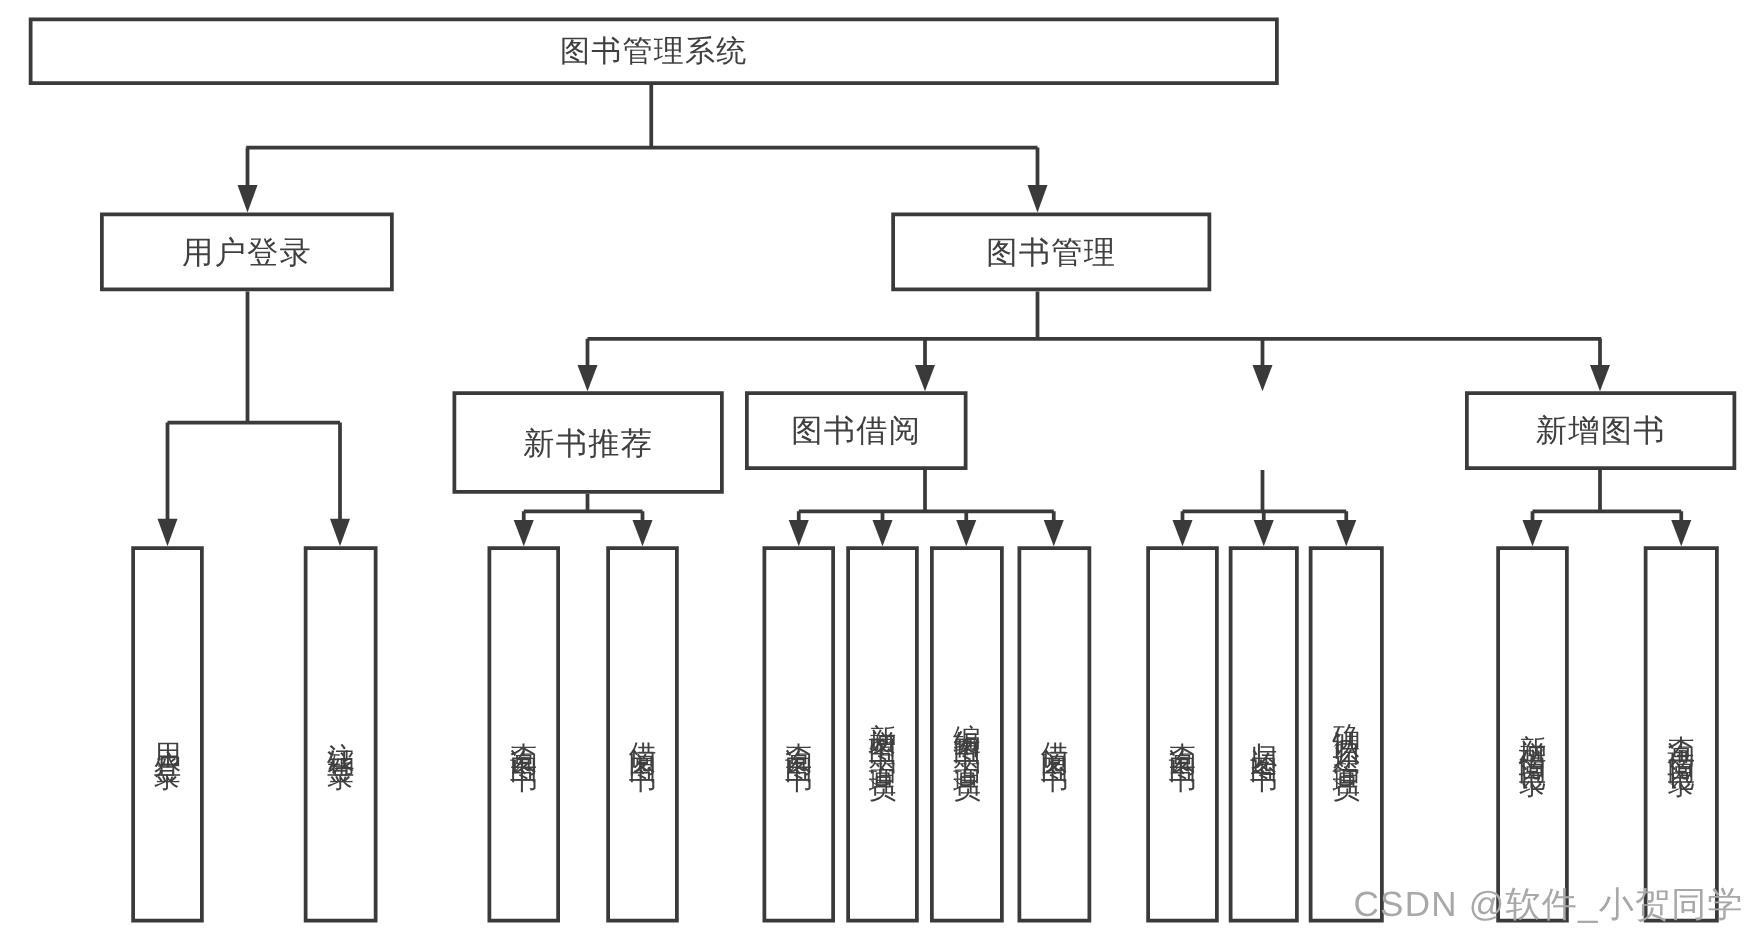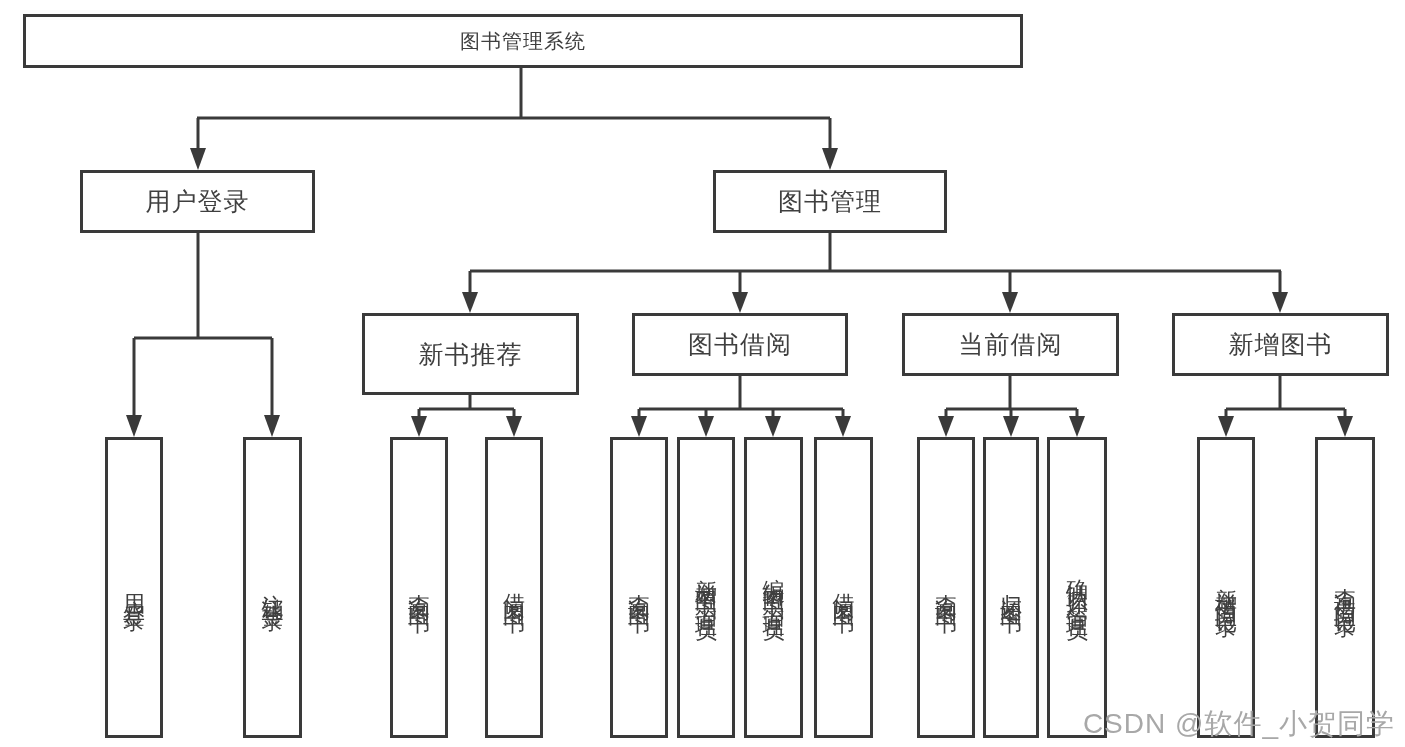--- a/index.html
+++ b/index.html
@@ -29,21 +29,21 @@
   }
   .node {
     position: absolute;
     box-sizing: border-box;
     border: 3px solid var(--box-border);
     background: #ffffff;
     display: flex;
     align-items: center;
     justify-content: center;
     color: var(--text);
-    font-size: 20px;
+    font-size: 24px;
     letter-spacing: 1px;
     text-align: center;
   }
   .node.lvl23 { font-size: 25px; }
   .node.vert {
     writing-mode: vertical-rl;
     text-orientation: upright;
     font-size: 22px;
     letter-spacing: 6px;
     line-height: 1;
@@ -126,25 +126,24 @@
       <polygon points="1003,416 1019,416 1011,437"></polygon>
       <polygon points="1069,416 1085,416 1077,437"></polygon>
       <polygon points="1218,416 1234,416 1226,437"></polygon>
       <polygon points="1337,416 1353,416 1345,437"></polygon>
     </g>
   </svg>
 
   <div class="node" style="left:23px; top:14px; width:1000px; height:54px;">图书管理系统</div>
 
   <div class="node lvl23" style="left:80px; top:170px; width:235px; height:63px;">用户登录</div>
-  <div class="node lvl23" style="left:713px; top:170px; width:234px; height:63px;">图书管理</div>
+  <div class="node lvl23" style="left:713px; top:170px; width:256px; height:63px;">图书管理</div>
 
   <div class="node lvl23" style="left:362px; top:313px; width:217px; height:82px;">新书推荐</div>
-  <div class="node lvl23" style="left:632px; top:313px; width:216px; height:63px;">图书借阅</div>
-  <div class="node lvl23" style="left:902px; top:313px; width:217px; height:63px;">当前借阅</div>
+  <div class="node lvl23" style="left:596px; top:313px; width:178px; height:63px;">图书借阅</div>
   <div class="node lvl23" style="left:1172px; top:313px; width:217px; height:63px;">新增图书</div>
 
   <div class="node vert" style="left:105px; top:437px; width:58px; height:301px;">用户登录</div>
   <div class="node vert" style="left:243px; top:437px; width:59px; height:301px;">注销登录</div>
 
   <div class="node vert" style="left:390px; top:437px; width:58px; height:301px;">查询图书</div>
   <div class="node vert" style="left:485px; top:437px; width:58px; height:301px;">借阅图书</div>
 
   <div class="node vert" style="left:610px; top:437px; width:58px; height:301px;">查询图书</div>
   <div class="node vert" style="left:677px; top:437px; width:58px; height:301px;">新增图书（管理员）</div>

